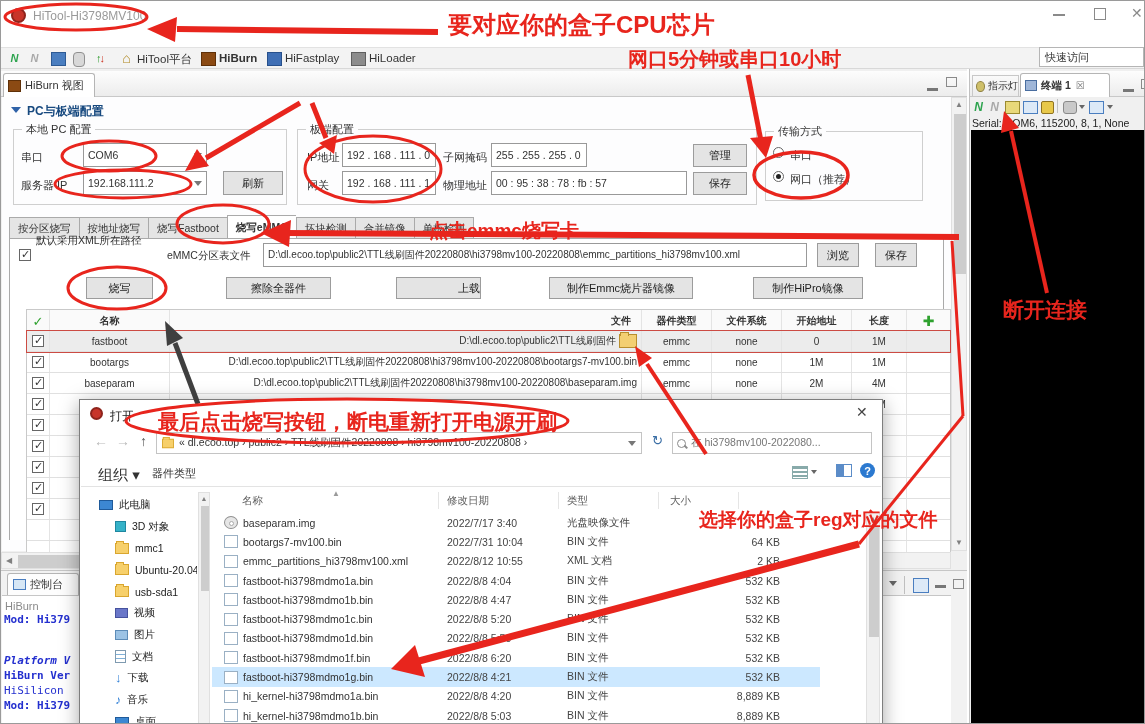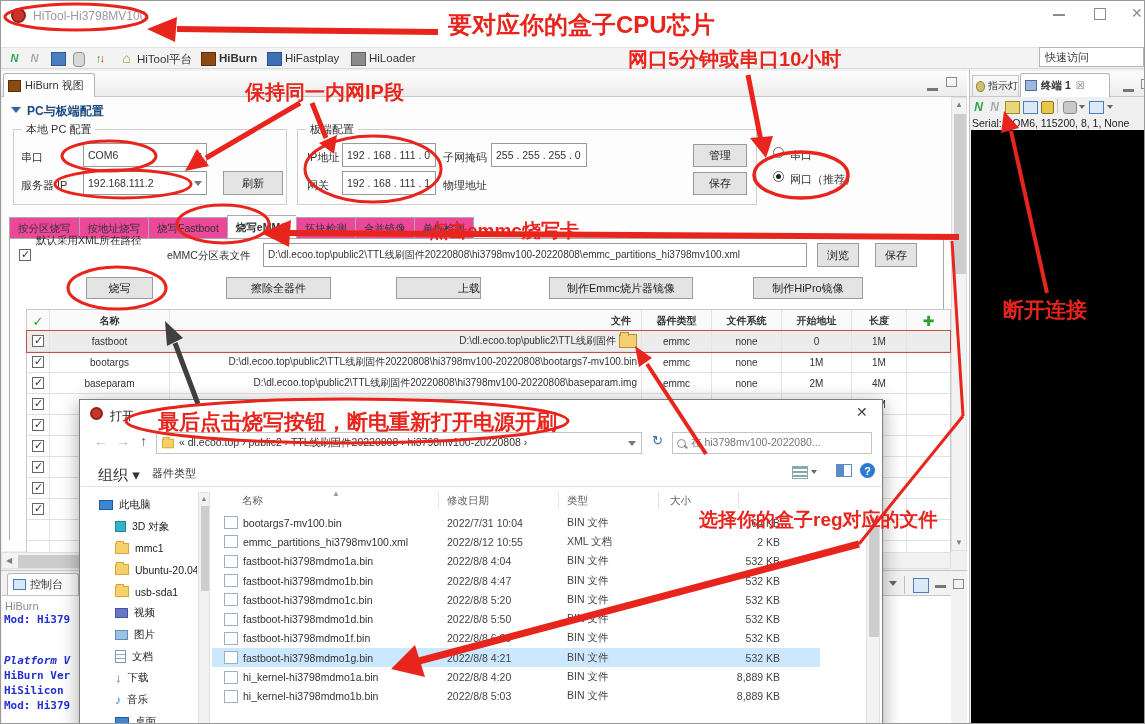--- a/index.html
+++ b/index.html
@@ -15,21 +15,21 @@
   .combo .chev{position:absolute;right:4px;top:9px;width:0;height:0;border-left:4px solid transparent;
        border-right:4px solid transparent;border-top:5px solid #777;}
   .grp{border:1px solid #cfcfcf;box-sizing:border-box;}
   .grp-title{position:absolute;top:-8px;left:8px;background:#fdfdfe;padding:0 4px;font-size:11px;color:#333;}
   .radio{width:11px;height:11px;border:1px solid #666;border-radius:50%;background:#fff;box-sizing:border-box;display:inline-block;}
   .radio.on::after{content:"";display:block;width:5px;height:5px;margin:2px;border-radius:50%;background:#222;}
   .cb{width:12px;height:12px;border:1px solid #666;background:#fff;box-sizing:border-box;display:inline-block;position:relative;}
   .cb::after{content:"✓";position:absolute;left:1px;top:-2px;font-size:11px;color:#333;font-weight:bold;}
   .hid{visibility:hidden;}
   .tabs7{display:flex;align-items:flex-end;}
-  .tab7{height:22px;padding:0 8px;display:flex;align-items:center;background:#ec4899;border:1px solid #aaa;
+  .tab7{height:22px;padding:0 8px;display:flex;align-items:center;background:#e5e5e5;border:1px solid #aaa;
         border-right:none;font-size:10.5px;}
   .tab7:last-child{border-right:1px solid #aaa;}
   .tab7.active{background:#fff;height:24px;border-bottom:1px solid #fff;font-weight:bold;}
   .trow{display:flex;height:20px;border-bottom:1px solid #e0e0e0;align-items:stretch;}
   .trow>div{border-right:1px solid #e4e4e4;display:flex;align-items:center;justify-content:center;
         font-size:10px;overflow:hidden;white-space:nowrap;box-sizing:border-box;}
   .trow .c1{width:23px;}.trow .c2{width:120px;}.trow .c3{width:472px;justify-content:flex-end;padding-right:4px;}
   .trow .c4{width:70px;}.trow .c5{width:70px;}.trow .c6{width:70px;}.trow .c7{width:55px;}.trow .c8{width:43px;border-right:none;}
   .thead .trow{height:22px;background:#fafafa;border-bottom:1px solid #c9c9c9;font-weight:bold;}
   .sel-row{background:#ececec;outline:1px solid #cc4b43;}
@@ -158,28 +158,34 @@
     </div>
   <span class="abs lbl" style="left:306px;top:177px;">网关</span>
   <div class="abs inp" style="left:341px;top:170px;width:94px;height:24px;">
       <span>192 . 168 . 111 .  1</span>
     </div>
   <span class="abs lbl" style="left:442px;top:149px;">子网掩码</span>
   <div class="abs inp" style="left:490px;top:142px;width:96px;height:24px;">
       <span>255 . 255 . 255 .  0</span>
     </div>
   <span class="abs lbl" style="left:442px;top:177px;">物理地址</span>
+  <div class="abs inp" style="left:490px;top:170px;width:196px;height:24px;">
+      <span>00  :  95  :  38  :  78  :  fb  :  57</span>
+    </div>
   <div class="abs btn" style="left:692px;top:143px;width:54px;height:23px;">
       <span>管理</span>
     </div>
   <div class="abs btn" style="left:692px;top:171px;width:54px;height:23px;">
       <span>保存</span>
     </div>
 
   
+  <div class="abs grp" style="left:764px;top:130px;width:158px;height:70px;">
+    <span class="grp-title">传输方式</span>
+  </div>
   <span class="abs radio" style="left:772px;top:146px;"></span>
   <span class="abs lbl" style="left:789px;top:147px;">串口</span>
   <span class="abs radio on" style="left:772px;top:170px;"></span>
   <span class="abs lbl" style="left:789px;top:171px;">网口（推荐）</span>
 
   
   <div class="abs tabs7" style="left:8px;top:214px;">
 
   <div class="tab7">
         <span>按分区烧写</span>
@@ -565,21 +571,21 @@
   <span class="abs" style="left:888px;top:580px;width:0;height:0;border-left:4px solid transparent;border-right:4px solid transparent;border-top:5px solid #666;"></span>
   <span class="abs" style="left:903px;top:575px;width:1px;height:18px;background:#c0c0c0;"></span>
   <span class="abs" style="left:912px;top:577px;width:14px;height:13px;background:#dce9f7;border:1px solid #4a7ec0;"></span>
   <span class="abs" style="left:934px;top:584px;width:11px;height:3px;background:#777;"></span>
   <span class="abs mini" style="left:952px;top:578px;"></span>
   <div class="abs" style="left:1px;top:594px;width:949px;height:129px;background:#fff;border-top:1px solid #c6c6c6;"></div>
   <span class="abs lbl" style="left:4px;top:599px;color:#8a8a8a;">HiBurn</span>
   <span class="abs lbl mono" style="left:3px;top:612px;color:#2430cf;font-weight:bold;">Mod: Hi379</span>
   <span class="abs lbl mono" style="left:3px;top:653px;color:#2430cf;font-weight:bold;font-style:italic;">Platform V</span>
   <span class="abs lbl mono" style="left:3px;top:668px;color:#2430cf;font-weight:bold;">HiBurn Ver</span>
-  <span class="abs lbl mono" style="left:3px;top:683px;color:#2430cf;font-weight:bold;">HiSilicon</span>
+  <span class="abs lbl mono" style="left:3px;top:683px;color:#2430cf;font-weight:normal;">HiSilicon</span>
   <span class="abs lbl mono" style="left:3px;top:698px;color:#2430cf;font-weight:bold;">Mod: Hi379</span>
 
   
   <div class="abs" style="left:968px;top:68px;width:177px;height:656px;background:#f0f0f0;border-left:1px solid #c0c0c0;box-sizing:border-box;"></div>
   <div class="abs" style="left:969px;top:70px;width:176px;height:26px;background:linear-gradient(#fdfdfd,#ececec);border-bottom:1px solid #c8c8c8;box-sizing:border-box;"></div>
   <div class="abs" style="left:971px;top:74px;width:47px;height:21px;display:flex;align-items:center;padding-left:3px;box-sizing:border-box;border:1px solid #c8c8c8;border-bottom:none;">
     <span style="width:9px;height:9px;border-radius:50%;background:#cfc06a;border:1px solid #8f8140;margin-right:3px;"></span>
     <span style="font-size:10px;white-space:nowrap;overflow:hidden;">指示灯...</span>
   </div>
   <div class="abs" style="left:1019px;top:72px;width:90px;height:24px;background:#fff;border:1px solid #b5b5b5;border-bottom:none;border-radius:3px 3px 0 0;display:flex;align-items:center;padding-left:4px;box-sizing:border-box;">
@@ -694,20 +700,27 @@
       </div>
       </div>
 
     <div class="abs sb-track" style="left:118px;top:92px;width:12px;height:288px;">
       <div class="scroll-arrow" style="text-align:center;padding-top:2px;font-size:7px;">▲</div>
       <div class="sb-thumb" style="position:absolute;left:2px;top:13px;width:8px;height:85px;"></div>
     </div>
 
     <div class="abs" style="left:132px;top:113px;width:608px;height:267px;overflow:hidden;">
 
+    <div class="drow">
+        <span class="fi ico-disc"></span>
+        <span class="fn">baseparam.img</span>
+        <span class="fd">2022/7/17 3:40</span>
+        <span class="ft">光盘映像文件</span>
+        <span class="fs"></span>
+      </div>
         <div class="drow">
         <span class="fi ico-file"></span>
         <span class="fn">bootargs7-mv100.bin</span>
         <span class="fd">2022/7/31 10:04</span>
         <span class="ft">BIN 文件</span>
         <span class="fs">64 KB</span>
       </div>
         <div class="drow">
         <span class="fi ico-file"></span>
         <span class="fn">emmc_partitions_hi3798mv100.xml</span>
@@ -818,19 +831,18 @@
     <line x1="858" y1="543" x2="418" y2="660" stroke-width="7"></line>
     <polygon points="390,668 414,644 424,676" fill="#e8251d" stroke="none"></polygon>
 
     <line x1="1046" y1="292" x2="1010" y2="130" stroke-width="4"></line>
     <polygon points="1003,110 1018,127 1000,132" fill="#e8251d" stroke="none"></polygon>
   </svg>
 
   
   <div class="red-note" style="left:447px;top:8px;font-size:24px;">要对应你的盒子CPU芯片</div>
   <div class="red-note" style="left:627px;top:45px;font-size:20px;">网口5分钟或串口10小时</div>
-  <div class="red-note" style="left:244px;top:78px;font-size:20px;">保持同一内网IP段</div>
   <div class="red-note" style="left:428px;top:217px;font-size:19px;">点击emmc烧写卡</div>
   <div class="red-note" style="left:157px;top:407px;font-size:21px;">最后点击烧写按钮，断电重新打开电源开刷</div>
   <div class="red-note" style="left:698px;top:506px;font-size:19px;">选择你的盒子reg对应的文件</div>
   <div class="red-note" style="left:1002px;top:295px;font-size:21px;">断开连接</div>
 
 </div>
 
 </body></html>

